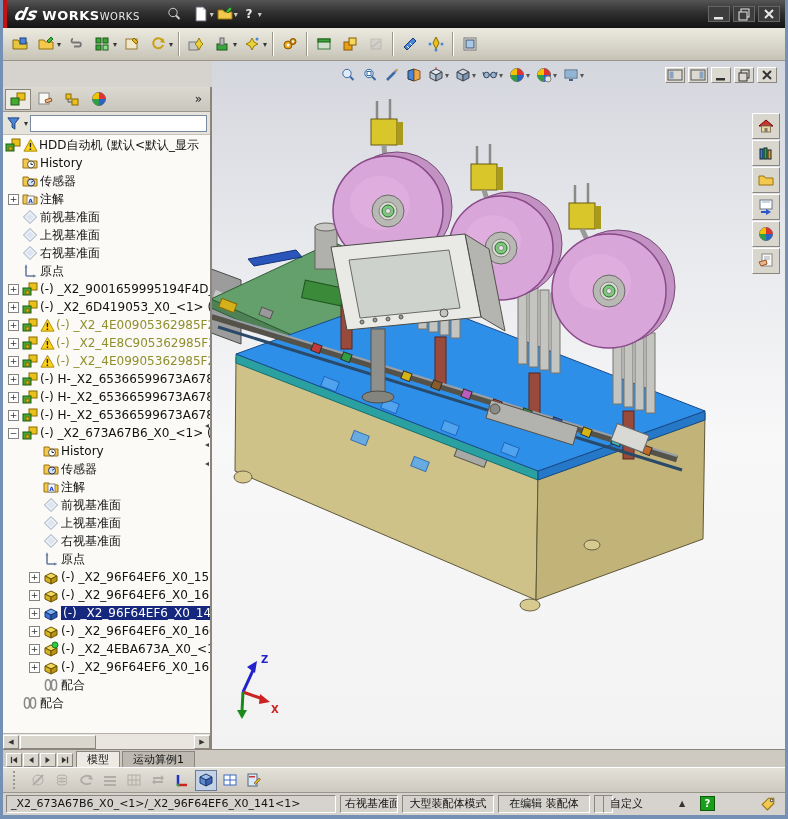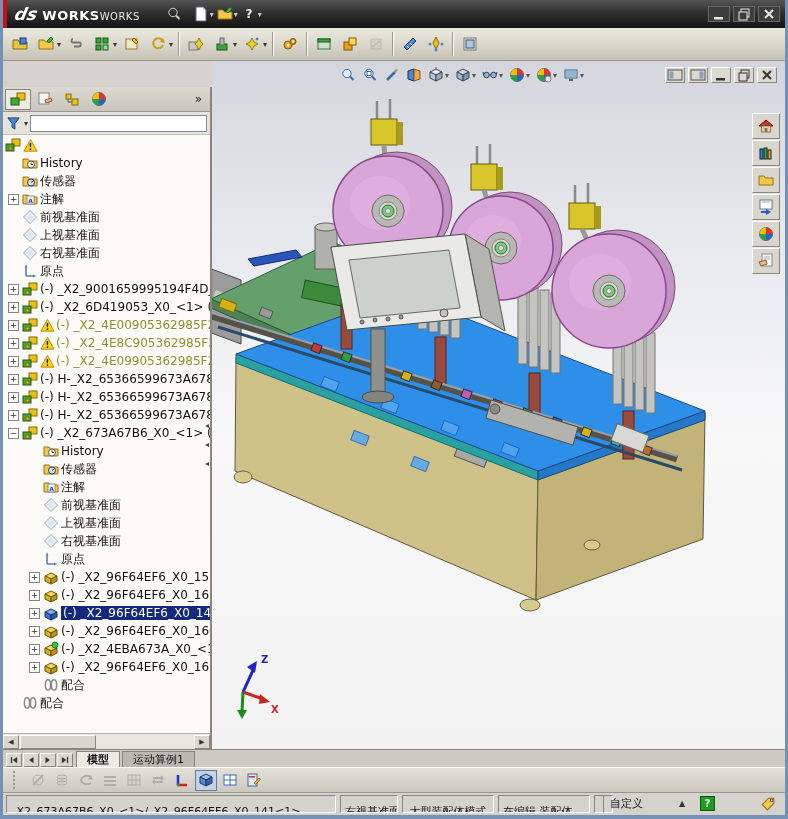--- a/index.html
+++ b/index.html
@@ -63,28 +63,28 @@
   .tlabel.sel{background:#16277e;color:#fff;padding:0 2px;}
   .flyouts{position:absolute;right:1px;top:286px;display:flex;flex-direction:column;gap:10px;font-size:8px;color:#444;}
   .hscroll{height:16px;background:#e9e6df;border-top:1px solid #b5b1a8;display:flex;align-items:center;flex:0 0 auto;}
   .sarrow{width:16px;height:14px;background:#d9d6ce;border:1px solid;border-color:#fff #8a867e #8a867e #fff;font-size:7px;display:flex;align-items:center;justify-content:center;color:#333;}
   .sthumb{width:76px;height:14px;background:#d9d6ce;border:1px solid;border-color:#fff #8a867e #8a867e #fff;margin-left:1px;}
   .strack{flex:1;}
   
   .modeltabs{position:absolute;left:0;top:749px;width:782px;height:18px;background:#cecac2;border-top:1px solid #8a867e;display:flex;align-items:flex-end;padding-left:3px;z-index:30;}
   .navbtn{width:16px;height:14px;background:#d9d6ce;border:1px solid;border-color:#fff #8a867e #8a867e #fff;margin-right:1px;display:flex;align-items:center;justify-content:center;}
   .mtab{height:16px;line-height:15px;padding:0 10px;font-size:11px;border:1px solid #8a867e;border-bottom:none;background:#bdb9b0;margin-left:2px;}
-  .mtab.active{background:#eceae2;font-weight:bold;}
+  .mtab.active{background:#eceae2;font-weight:normal;}
   .displaybar{position:absolute;left:0;top:767px;width:782px;height:25px;background:linear-gradient(#e4e1d9,#cdc9c0);border-top:1px solid #fff;display:flex;align-items:center;padding-left:10px;z-index:30;}
   .grip{width:4px;height:18px;border-left:2px dotted #9a968c;margin-right:10px;}
   .dbtn{width:22px;height:21px;display:flex;align-items:center;justify-content:center;border:1px solid transparent;margin-right:2px;}
   .dbtn.active{border-color:#6a7a9a;background:#c4d2e6;}
   
   .statusbar{position:absolute;left:0;top:792px;width:782px;height:23px;background:#d6d3ce;border-top:1px solid #9a968e;font-size:11px;z-index:30;}
-  .scell{position:absolute;top:2px;height:18px;line-height:16px;border:1px solid;border-color:#8a867e #fff #fff #8a867e;padding:8px 4px;overflow:hidden;white-space:nowrap;}
+  .scell{position:absolute;top:2px;height:18px;line-height:16px;border:1px solid;border-color:#8a867e #fff #fff #8a867e;padding:0 4px;overflow:hidden;white-space:nowrap;}
   .flat{position:absolute;top:2px;height:18px;line-height:17px;}
   .uparrow{font-size:8px;color:#333;}
   .helpbadge{position:absolute;top:3px;width:15px;height:15px;background:#1b9e1b;border:1px solid #0a5c0a;color:#fff;font-weight:bold;font-size:10px;text-align:center;line-height:14px;}
 </style>
 </head>
 <body>
 
 <div class="window">
 
   <div class="titlebar">
@@ -621,20 +621,21 @@
               <rect x="1" y="7" width="8" height="7" fill="#44a832" stroke="#1d5c14"></rect>
               <rect x="4" y="10" width="3" height="3" fill="#e8c21a" stroke="#8a6a00"></rect>
             </svg>
           </span>
           <span class="twarn">
             <svg width="15" height="15" viewBox="0 0 16 16" xmlns="http://www.w3.org/2000/svg">
               <polygon points="8,1.5 15,14 1,14" fill="#ffd21a" stroke="#a88a00"></polygon>
               <text x="8" y="12.5" font-size="9" fill="#222" text-anchor="middle" font-weight="bold" font-family="DejaVu Sans, sans-serif">!</text>
             </svg>
           </span>
+          <span class="tlabel">HDD自动机  (默认&lt;默认_显示</span>
         </div>
         <div class="trow" style="padding-left: 5px;">
           <span class="texp none"></span>
           <span class="ticon">
             <svg width="16" height="16" viewBox="0 0 16 16" xmlns="http://www.w3.org/2000/svg">
               <polygon points="1,4 6,4 7.5,6 15,6 15,13 1,13" fill="#f2c94c" stroke="#9a7210"></polygon>
               <circle cx="9" cy="9.5" r="3.5" fill="#fff" stroke="#555"></circle>
               <path d="M9,7.5 L9,9.5 L11,9.5" stroke="#333" fill="none"></path>
             </svg>
           </span>
@@ -1092,21 +1093,21 @@
           <polygon points="8,11 13,6 14.5,7.5 9.5,12.5" fill="#e8b01a" stroke="#875"></polygon>
           <rect x="3" y="4" width="6" height="1.5" fill="#c33"></rect>
         </svg>
       </span>
     </div>
 
   <div class="statusbar">
       <span class="scell" style="left: 3px; width: 330px;">_X2_673A67B6_X0_&lt;1&gt;/_X2_96F64EF6_X0_141&lt;1&gt;</span>
       <span class="scell" style="left: 337px; width: 58px; text-align: center;">右视基准面</span>
       <span class="scell" style="left: 399px; width: 92px; text-align: center;">大型装配体模式</span>
-      <span class="scell" style="left: 495px; width: 92px; ">在编辑  装配体</span>
+      <span class="scell" style="left: 495px; width: 92px; text-align: center;">在编辑  装配体</span>
       <span class="scell" style="left: 591px; width: 7px;"></span>
       <span class="scell" style="left: 600px; width: 7px;"></span>
       <span class="flat" style="left: 607px;">自定义</span>
       <span class="flat uparrow" style="left: 676px;">▲</span>
       <span class="helpbadge" style="left: 697px;">?</span>
       <span class="flat" style="left: 757px;"><svg width="17" height="17" viewBox="0 0 16 16" xmlns="http://www.w3.org/2000/svg">
           <polygon points="2,9 8,3 13,3 13,8 7,14" fill="#f2c94c" stroke="#9a7210"></polygon>
           <circle cx="11" cy="5" r="1.3" fill="#fff" stroke="#555"></circle>
         </svg></span>
     </div>

